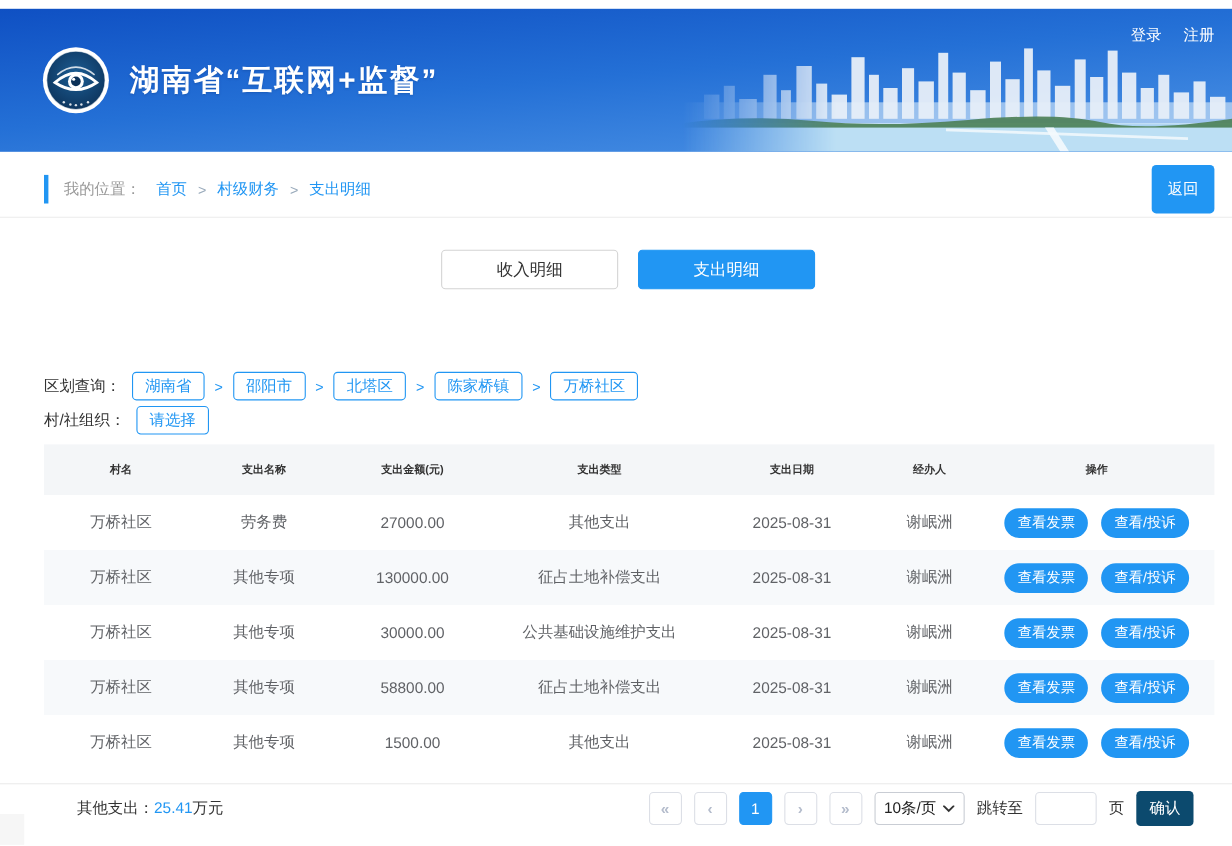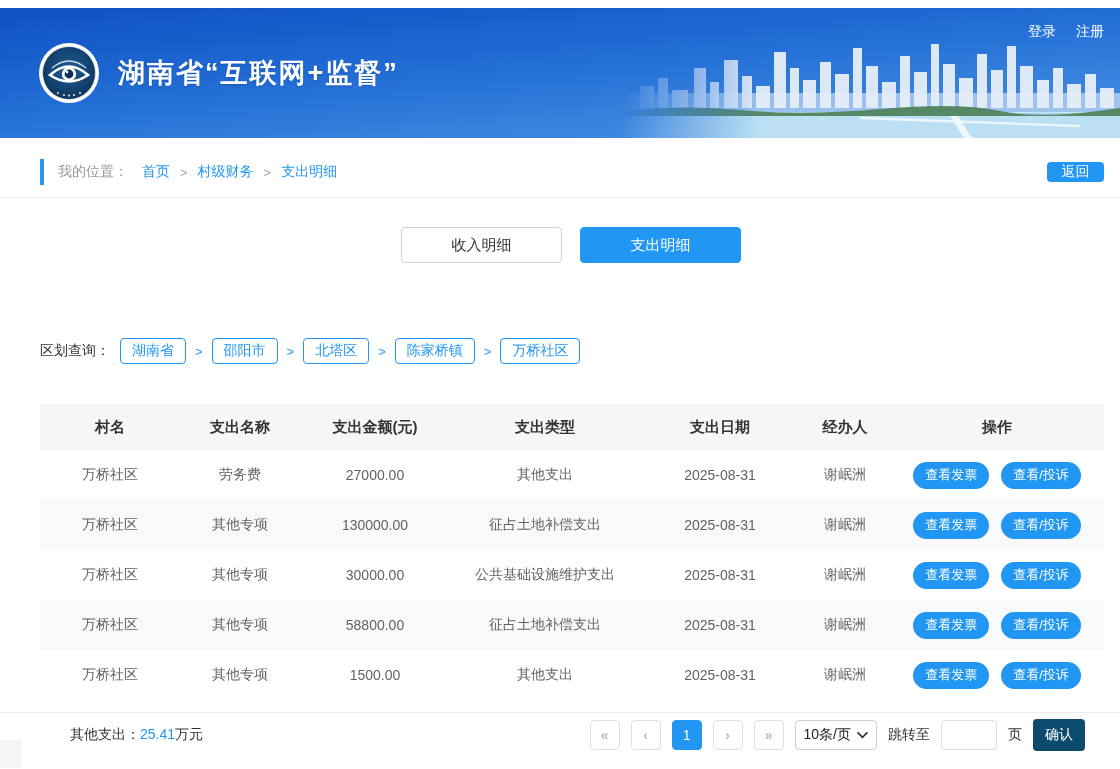--- a/index.html
+++ b/index.html
@@ -19,21 +19,21 @@
   .auth { position:absolute; top:15px; right:16px; z-index:3; display:flex; gap:20px; }
   .auth a { color:#fff; font-size:14px; text-decoration:none; cursor:pointer; }
 
   
   .crumb-bar { position:absolute; top:150px; left:40px; right:16px; height:44px;
     display:flex; align-items:center; }
   .crumb-accent { width:4px; height:26px; background:#2196f3; margin-right:14px; }
   .crumb-label { color:#999; font-size:14px; margin-right:14px; }
   .crumb-bar a { color:#2196f3; font-size:14px; text-decoration:none; cursor:pointer; }
   .crumb-sep { color:#9ab; font-size:13px; margin:0 10px; }
-  .back-btn { margin-left:auto; width:57px; height:20px; background:#2196f3; color:#fff;
+  .back-btn { margin-left:auto; width:57px; height:44px; background:#2196f3; color:#fff;
     font-size:14px; border:none; border-radius:4px; cursor:pointer; }
   .section-divider { position:absolute; top:197px; left:0; right:0; border-top:1px solid #ededed; }
 
   
   .tabs { position:absolute; top:227px; left:0; width:100%；; width:100%;
     display:flex; justify-content:center; gap:18px; padding-left:22px; }
   .tab { width:161px; height:36px; font-size:15px; border-radius:4px; cursor:pointer; }
   .tab.inactive { background:#fff; border:1px solid #d4d4d4; color:#333; }
   .tab.active { background:#2196f3; border:1px solid #2196f3; color:#fff; }
 
@@ -59,21 +59,21 @@
     border-radius:4px; font-size:14px; padding:3px 11px; cursor:pointer; }
   .sep { color:#2196f3; font-size:13px; margin:0 9px; }
   .region-row .f-label, .org-row .f-label { margin-right:10px; }
 
   
   table.data { position:absolute; top:404px; left:40px; width:1064px;
     border-collapse:collapse; table-layout:fixed; }
   table.data col.c1{width:140px} table.data col.c2{width:120px} table.data col.c3{width:150px}
   table.data col.c4{width:190px} table.data col.c5{width:160px} table.data col.c6{width:90px}
   table.data col.c7{width:214px}
-  table.data th { height:46px; background:#f4f6f8; color:#333; font-size:15px;
+  table.data th { height:46px; background:#f4f6f8; color:#333; font-size:10px;
     font-weight:bold; text-align:center; }
   table.data td { height:50px; font-size:14px; color:#606266; text-align:center; }
   table.data tbody tr:nth-child(even) { background:#f7f9fb; }
   td.amount { color:#f6705a; }
   .act-btn { height:27px; padding:0 12px; margin:0 4px; background:#2196f3; color:#fff;
     border:none; border-radius:14px; font-size:13px; cursor:pointer; }
   .table-bottom { position:absolute; top:712px; left:0; right:0; border-top:1px solid #ebebeb; }
 
   
   .footer { position:absolute; top:718px; left:40px; right:35px; height:34px;
@@ -197,20 +197,24 @@
         <span class="pill">邵阳市</span>
         <span class="sep">&gt;</span>
         <span class="pill">北塔区</span>
         <span class="sep">&gt;</span>
         <span class="pill">陈家桥镇</span>
         <span class="sep">&gt;</span>
         <span class="pill">万桥社区</span>
       </span>
   </div>
 
+  <div class="org-row">
+    <span class="f-label">村/社组织：</span>
+    <span class="pill">请选择</span>
+  </div>
 
   <table class="data">
     <colgroup>
         <col class="c1">
         <col class="c2">
         <col class="c3">
         <col class="c4">
         <col class="c5">
         <col class="c6">
         <col class="c7">

